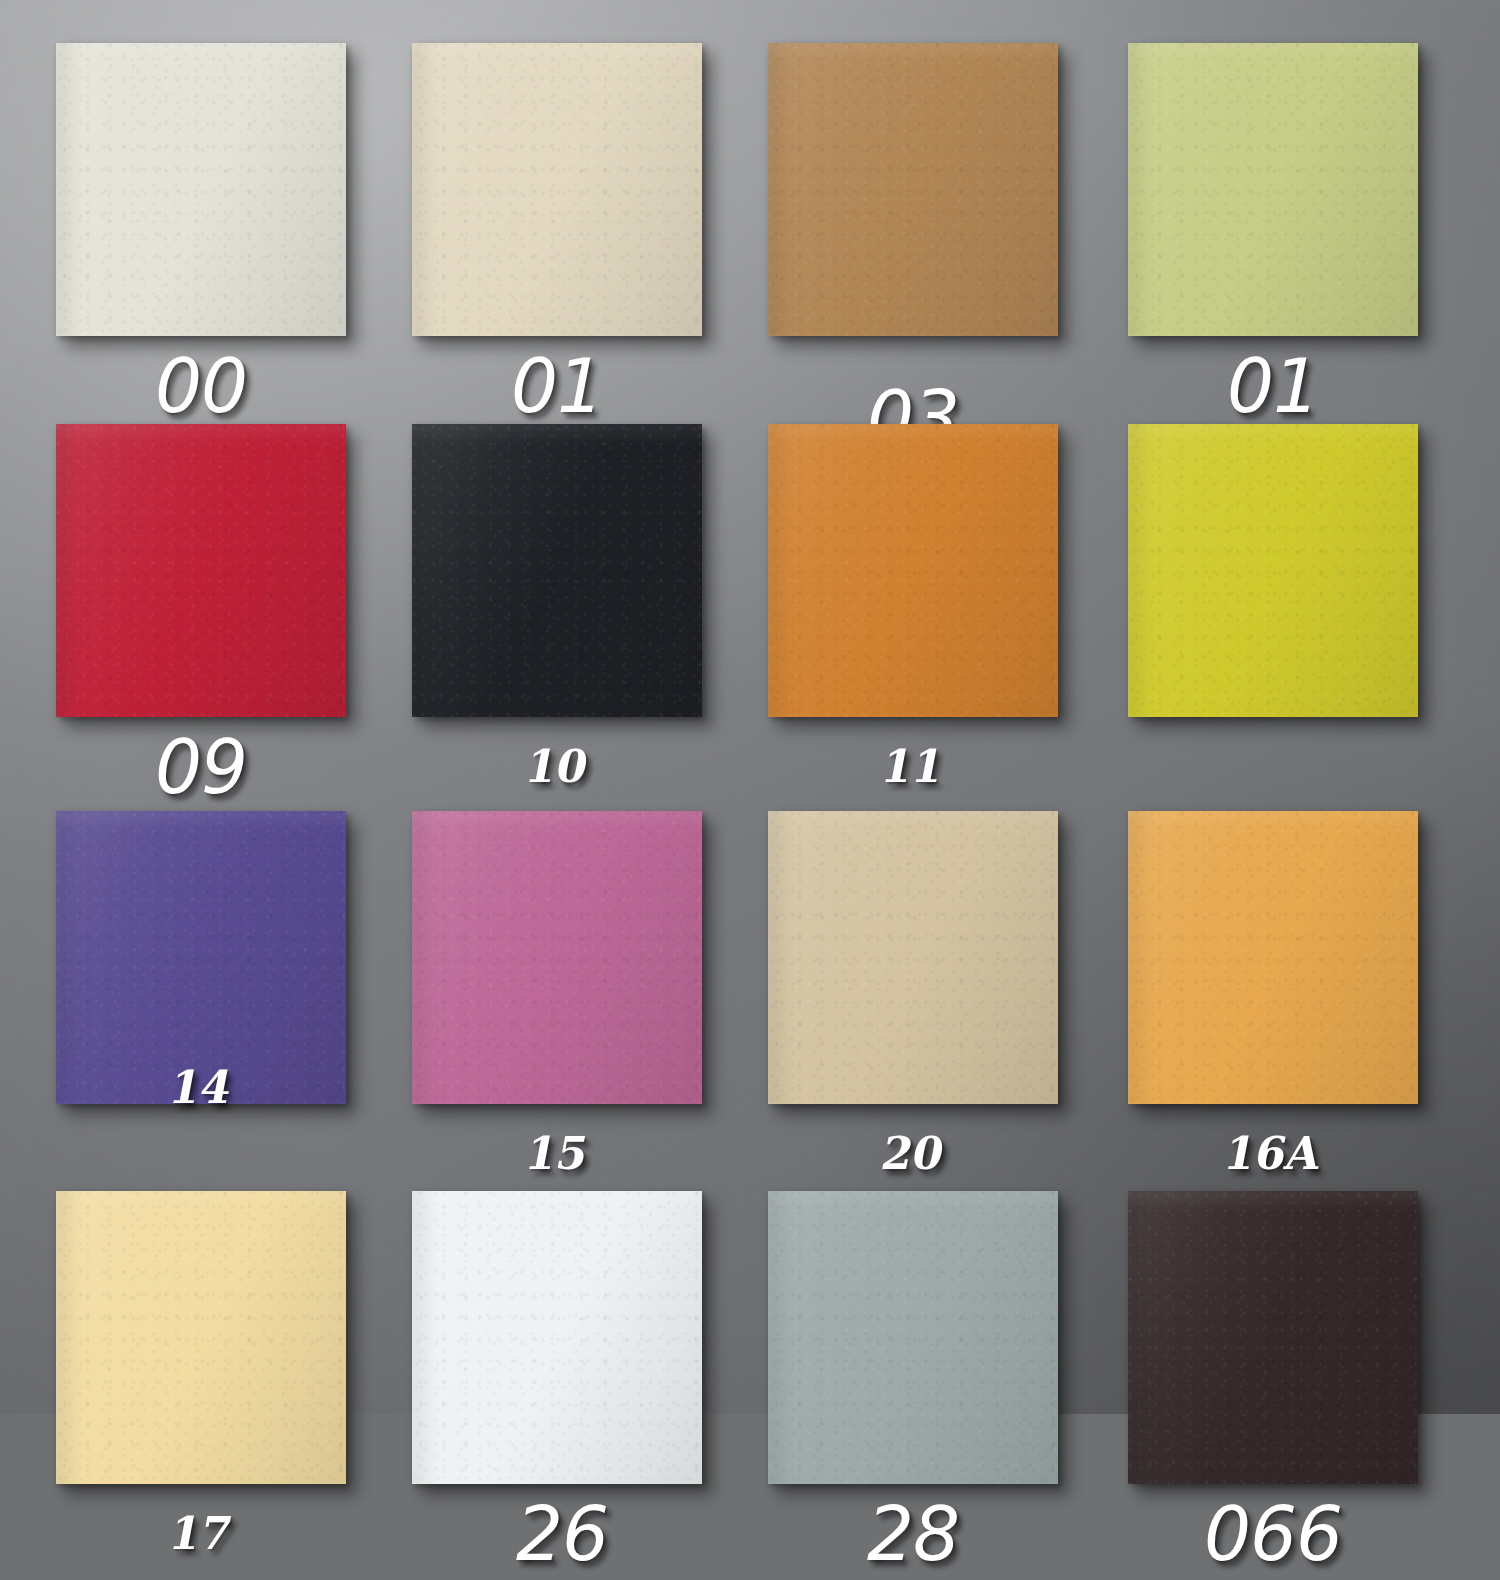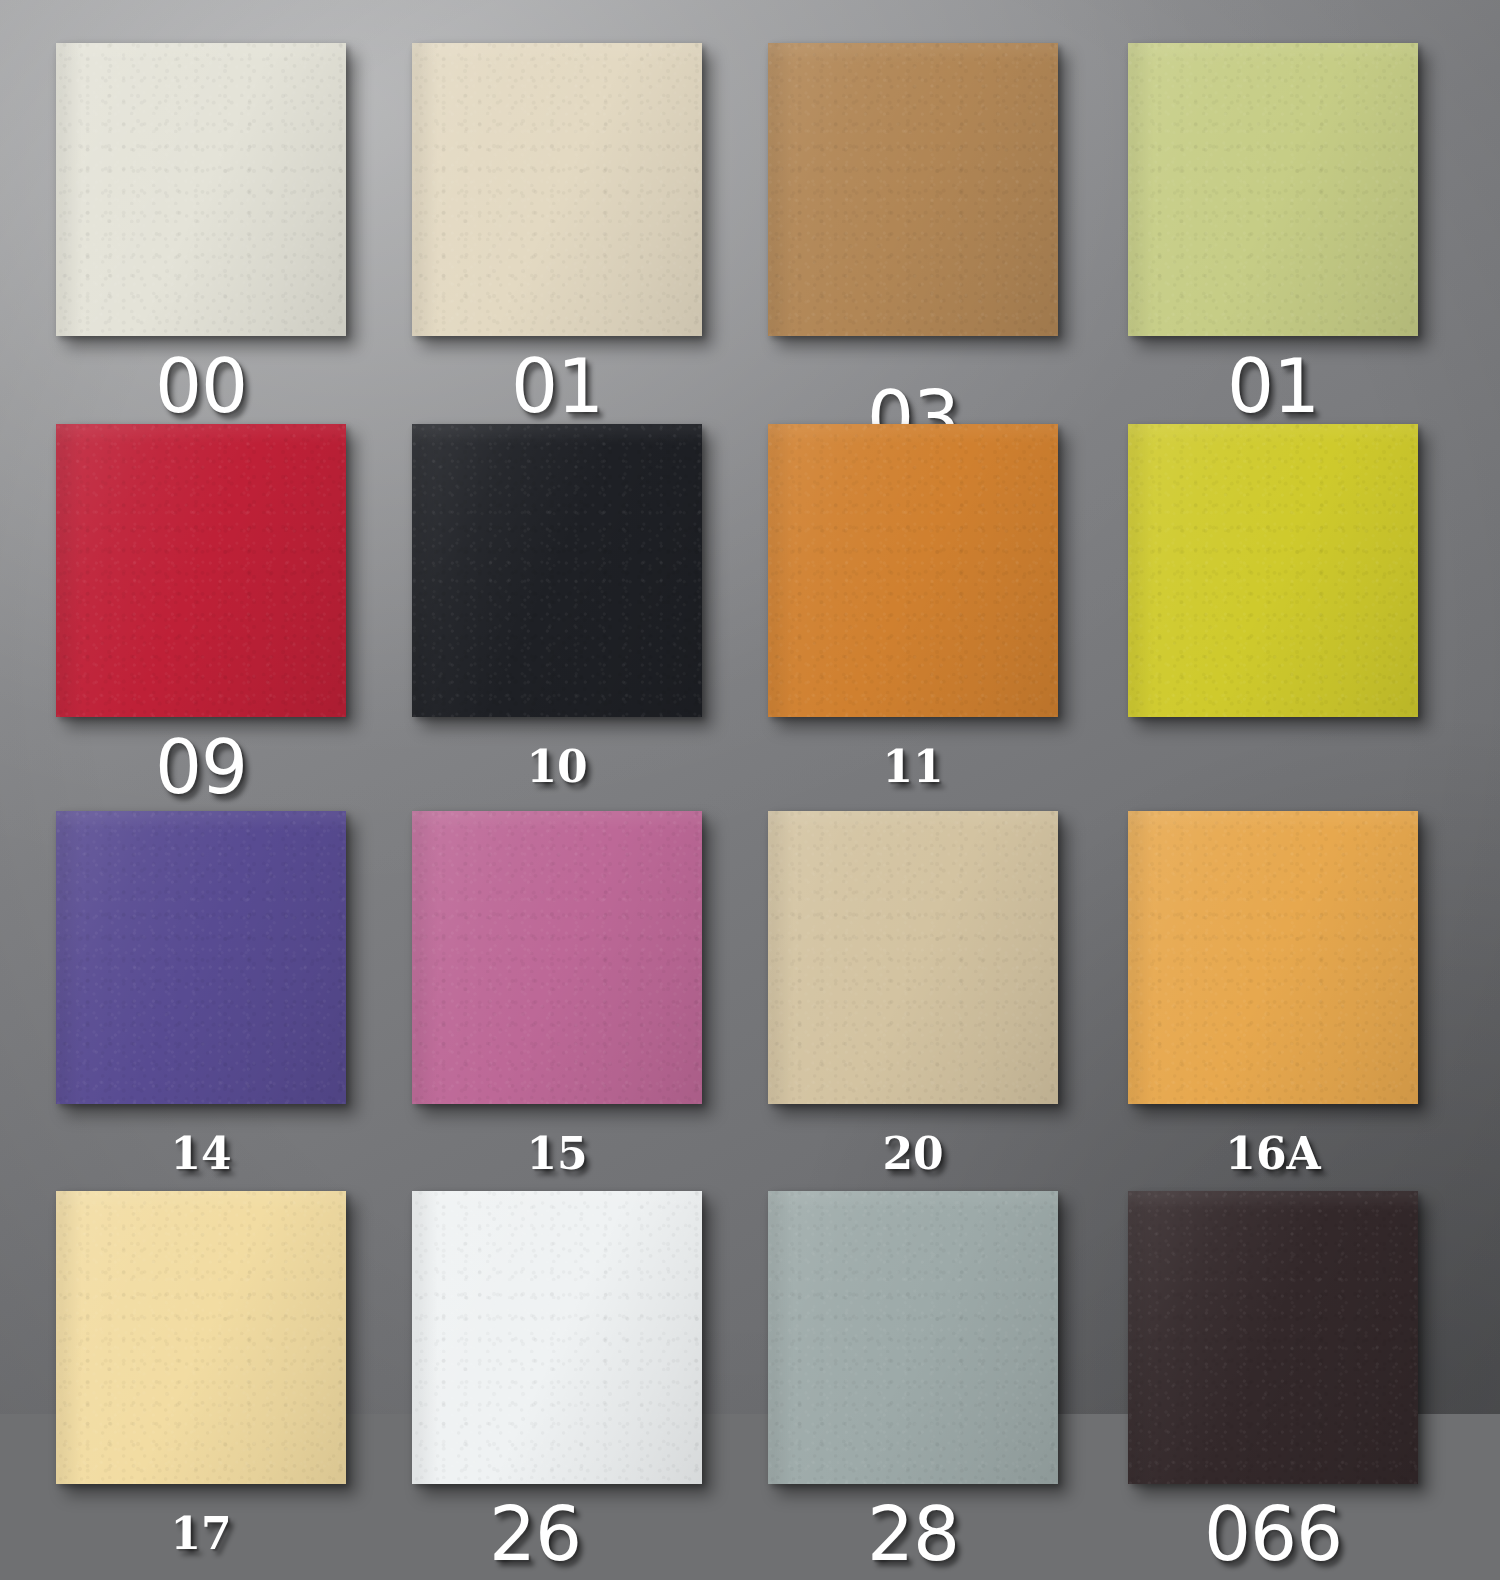--- a/index.html
+++ b/index.html
@@ -24,20 +24,21 @@
       radial-gradient(ellipse 1500px 1100px at 22% 8%,
         rgba(255,255,255,0.30) 0%,
         rgba(255,255,255,0.14) 32%,
         rgba(255,255,255,0.02) 58%,
         rgba(0,0,0,0.00) 72%),
       radial-gradient(ellipse 900px 900px at 96% 98%,
         rgba(0,0,0,0.22) 0%,
         rgba(0,0,0,0.10) 45%,
         rgba(0,0,0,0) 75%),
       linear-gradient(151deg, #a9aaac 0%, #949597 18%, #818285 40%, #757679 62%, #6c6d70 82%, #646568 100%);
+    font-style: italic;
   }
 
   
   #swatch-board::after {
     content: "";
     position: absolute;
     inset: 0;
     pointer-events: none;
     background: radial-gradient(ellipse 1250px 1300px at 50% 45%,
       rgba(0,0,0,0) 52%, rgba(0,0,0,0.10) 88%, rgba(0,0,0,0.17) 100%);
@@ -203,21 +204,21 @@
           <div class="edgeshade"></div>
         </div>
       </div>
       <div class="cell" style="left: 56px; top: 811px;">
         <div class="swatch" title="14" style="background: rgb(88, 75, 146);">
           <div class="grain"></div>
           <div class="sheen"></div>
           <div class="edgeshade"></div>
         </div>
       </div>
-      <div class="label serif" style="left: 56px; top: 1118px;">14</div>
+      <div class="label serif" style="left: 56px; top: 1052px;">14</div>
       <div class="cell" style="left: 412px; top: 811px;">
         <div class="swatch" title="15" style="background: rgb(189, 104, 151);">
           <div class="grain"></div>
           <div class="sheen"></div>
           <div class="edgeshade"></div>
         </div>
       </div>
       <div class="label serif" style="left: 412px; top: 1118px;">15</div>
       <div class="cell" style="left: 768px; top: 811px;">
         <div class="swatch" title="23" style="background: rgb(211, 195, 161);">
@@ -243,21 +244,21 @@
         </div>
       </div>
       <div class="label serif" style="left: 56px; top: 1498px;">17</div>
       <div class="cell" style="left: 412px; top: 1191px;">
         <div class="swatch" title="26" style="background: rgb(239, 242, 243);">
           <div class="grain"></div>
           <div class="sheen"></div>
           <div class="edgeshade"></div>
         </div>
       </div>
-      <div class="label sans" style="left: 390px; top: 1498px;">26</div>
+      <div class="label sans" style="left: 417px; top: 1498px;">26</div>
       <div class="cell" style="left: 768px; top: 1191px;">
         <div class="swatch" title="28" style="background: rgb(157, 170, 169);">
           <div class="grain"></div>
           <div class="sheen"></div>
           <div class="edgeshade"></div>
         </div>
       </div>
       <div class="label sans" style="left: 768px; top: 1498px;">28</div>
       <div class="cell" style="left: 1128px; top: 1191px;">
         <div class="swatch" title="066" style="background: rgb(51, 40, 42);">

